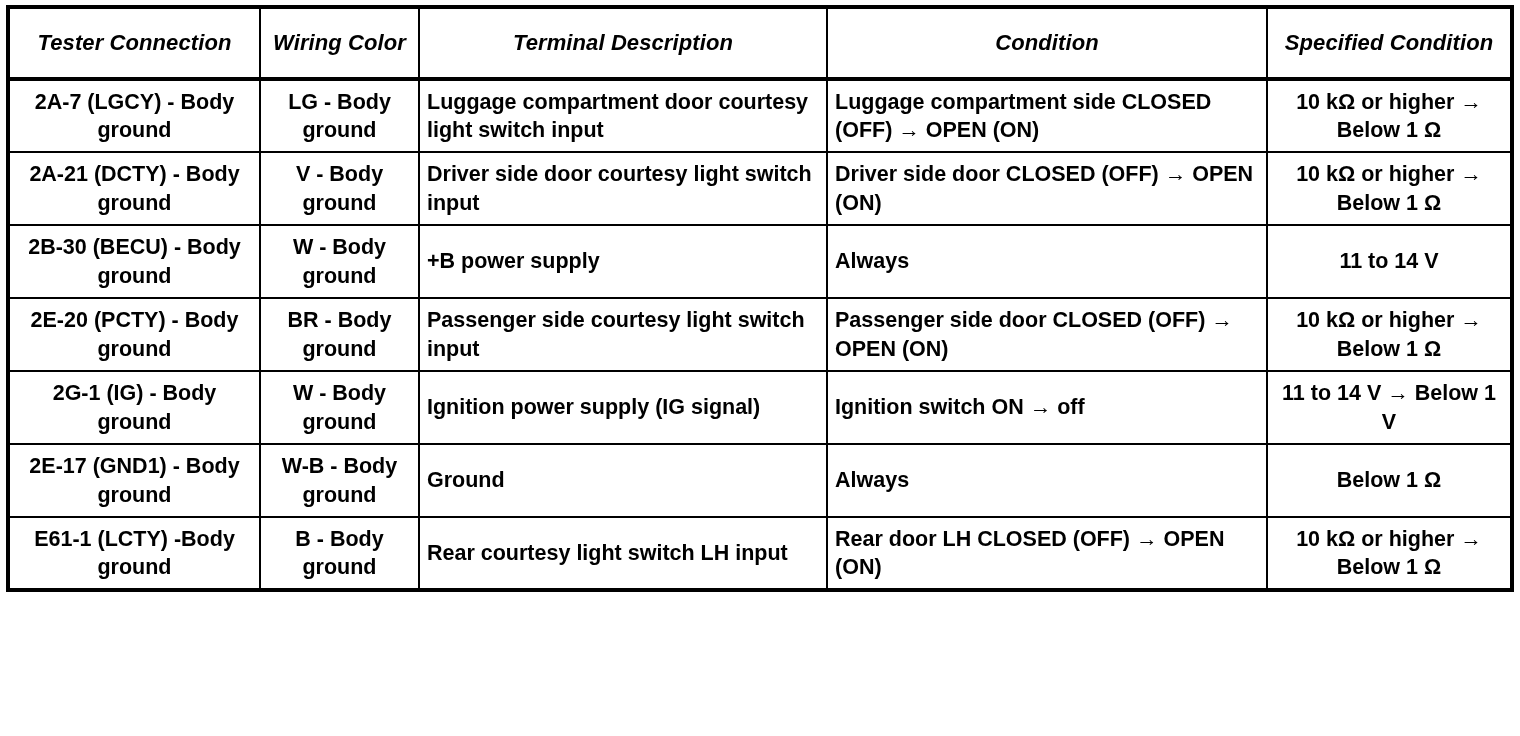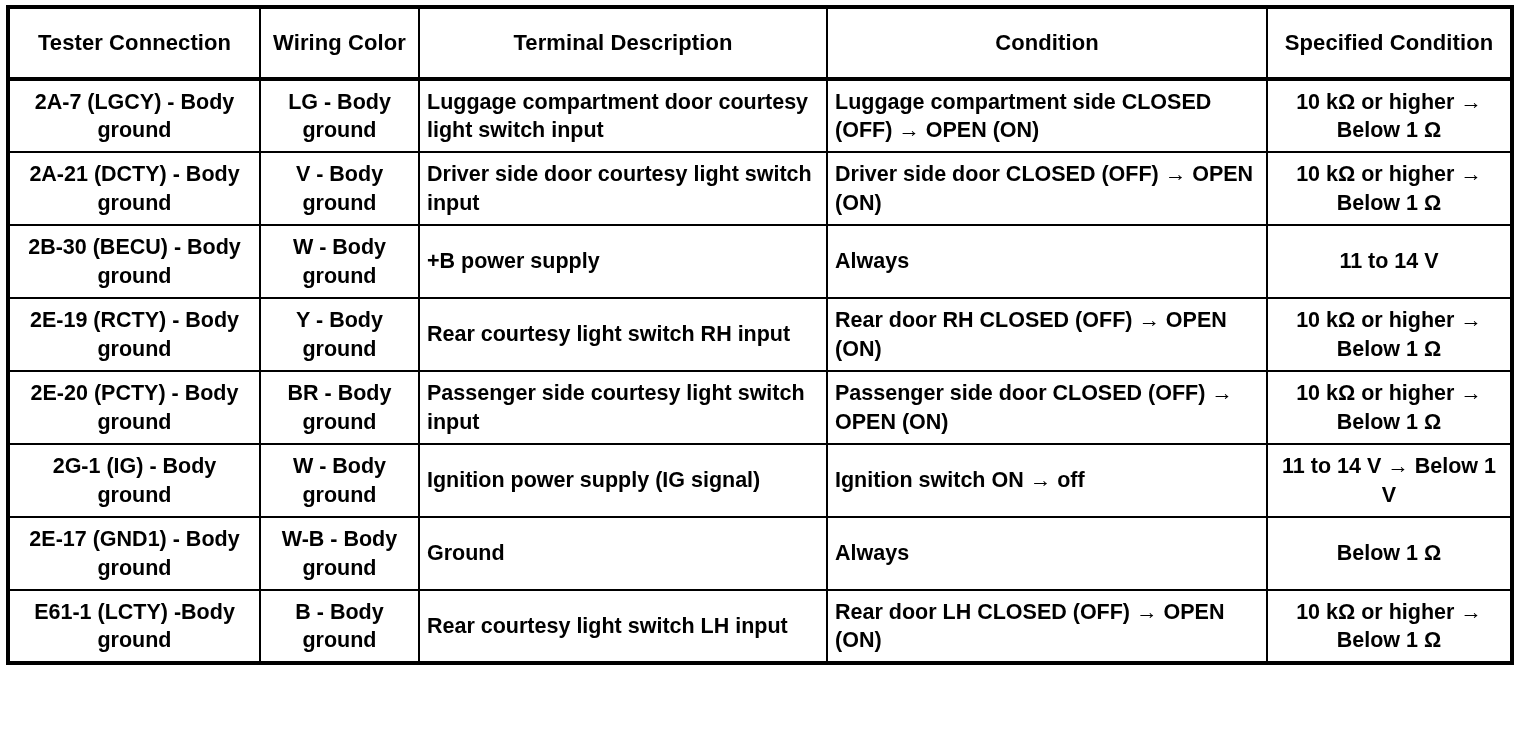--- a/index.html
+++ b/index.html
@@ -44,20 +44,21 @@
     box-sizing: border-box;
     word-wrap: break-word;
   }
   table.insp thead th {
     font-weight: bold;
     text-align: center;
     height: 72px;
     border-bottom-width: 4px;
     font-size: 22px;
     letter-spacing: 0.1px;
+    font-style: italic;
   }
   table.insp tbody tr { height: 73px; font-weight: bold; }
   table.insp tbody td.center { text-align: center; }
   table.insp tbody td.left { text-align: left; }
 </style>
 </head>
 <body>
 
 <div class="sheet">
   <table class="insp">
@@ -93,27 +94,20 @@
         <td class="center">10 kΩ or higher → Below 1 Ω</td>
       </tr>
       <tr>
         <td class="center">2B-30 (BECU) - Body ground</td>
         <td class="center">W - Body ground</td>
         <td class="left">+B power supply</td>
         <td class="left">Always</td>
         <td class="center">11 to 14 V</td>
       </tr>
       <tr>
-        <td class="center">2E-19 (RCTY) - Body ground</td>
-        <td class="center">Y - Body ground</td>
-        <td class="left">Rear courtesy light switch RH input</td>
-        <td class="left">Rear door RH CLOSED (OFF) → OPEN (ON)</td>
-        <td class="center">10 kΩ or higher → Below 1 Ω</td>
-      </tr>
-      <tr>
         <td class="center">2E-20 (PCTY) - Body ground</td>
         <td class="center">BR - Body ground</td>
         <td class="left">Passenger side courtesy light switch input</td>
         <td class="left">Passenger side door CLOSED (OFF) → OPEN (ON)</td>
         <td class="center">10 kΩ or higher → Below 1 Ω</td>
       </tr>
       <tr>
         <td class="center">2G-1 (IG) - Body ground</td>
         <td class="center">W - Body ground</td>
         <td class="left">Ignition power supply (IG signal)</td>

